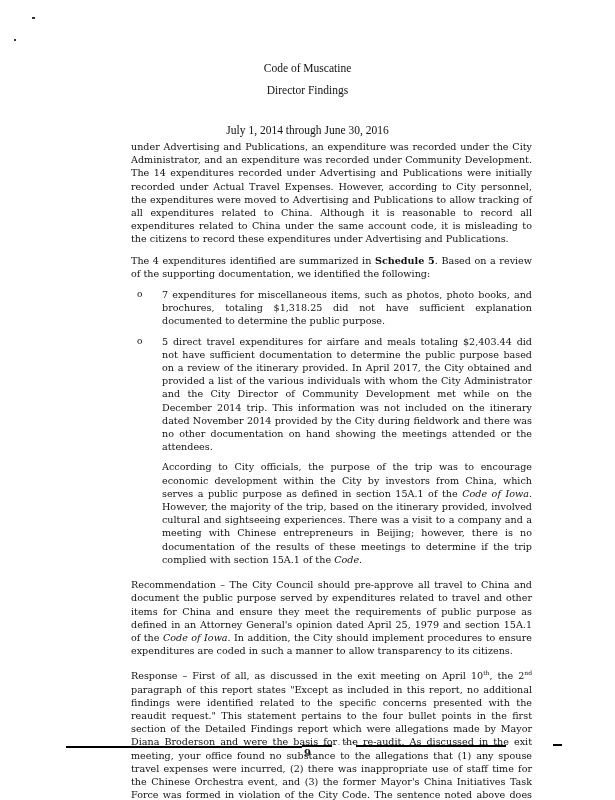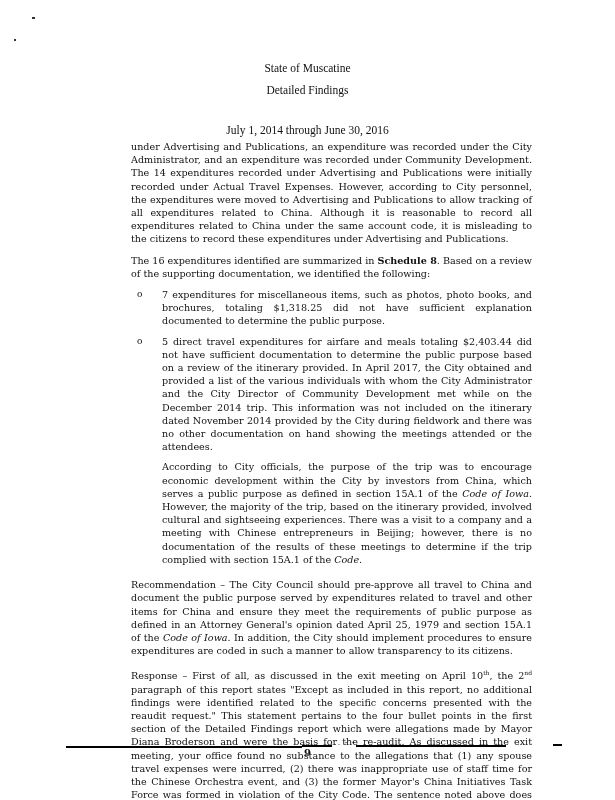--- a/index.html
+++ b/index.html
@@ -20,29 +20,29 @@
     sup { font-size: 6px; line-height: 0; }
   </style>
 </head>
 <body>
 
 <div class="page">
 
   <div class="speck" style="left:32px;top:17px;width:3px;height:1.5px;"></div>
   <div class="speck" style="left:14px;top:39px;width:1.5px;height:2px;"></div>
 
-  <div class="header" style="top:62px;">State of Muscatine</div>
-  <div class="header" style="top:84px;">Detailed Findings</div>
+  <div class="header" style="top:62px;">Code of Muscatine</div>
+  <div class="header" style="top:84px;">Director Findings</div>
   <div class="header" style="top:124px;">July 1, 2014 through June 30, 2016</div>
 
   <div class="body" style="top:140px;">
 
     <p class="para">under Advertising and Publications, an expenditure was recorded under the City Administrator, and an expenditure was recorded under Community Development. The 14 expenditures recorded under Advertising and Publications were initially recorded under Actual Travel Expenses. However, according to City personnel, the expenditures were moved to Advertising and Publications to allow tracking of all expenditures related to China. Although it is reasonable to record all expenditures related to China under the same account code, it is misleading to the citizens to record these expenditures under Advertising and Publications.</p>
 
-    <p class="para"><span>The 16 expenditures identified are summarized in </span><b>Schedule 8</b><span>. Based on a review of the supporting documentation, we identified the following:</span></p>
+    <p class="para"><span>The 4 expenditures identified are summarized in </span><b>Schedule 5</b><span>. Based on a review of the supporting documentation, we identified the following:</span></p>
 
     <ul class="bullets">
       <li class="bullet">
         <span class="bullet-marker">o</span>
         <span>7 expenditures for miscellaneous items, such as photos, photo books, and brochures, totaling $1,318.25 did not have sufficient explanation documented to determine the public purpose.</span>
       </li>
       <li class="bullet">
         <span class="bullet-marker">o</span>
         <span>5 direct travel expenditures for airfare and meals totaling $2,403.44 did not have sufficient documentation to determine the public purpose based on a review of the itinerary provided. In April 2017, the City obtained and provided a list of the various individuals with whom the City Administrator and the City Director of Community Development met while on the December 2014 trip. This information was not included on the itinerary dated November 2014 provided by the City during fieldwork and there was no other documentation on hand showing the meetings attended or the attendees.</span>
       </li>

